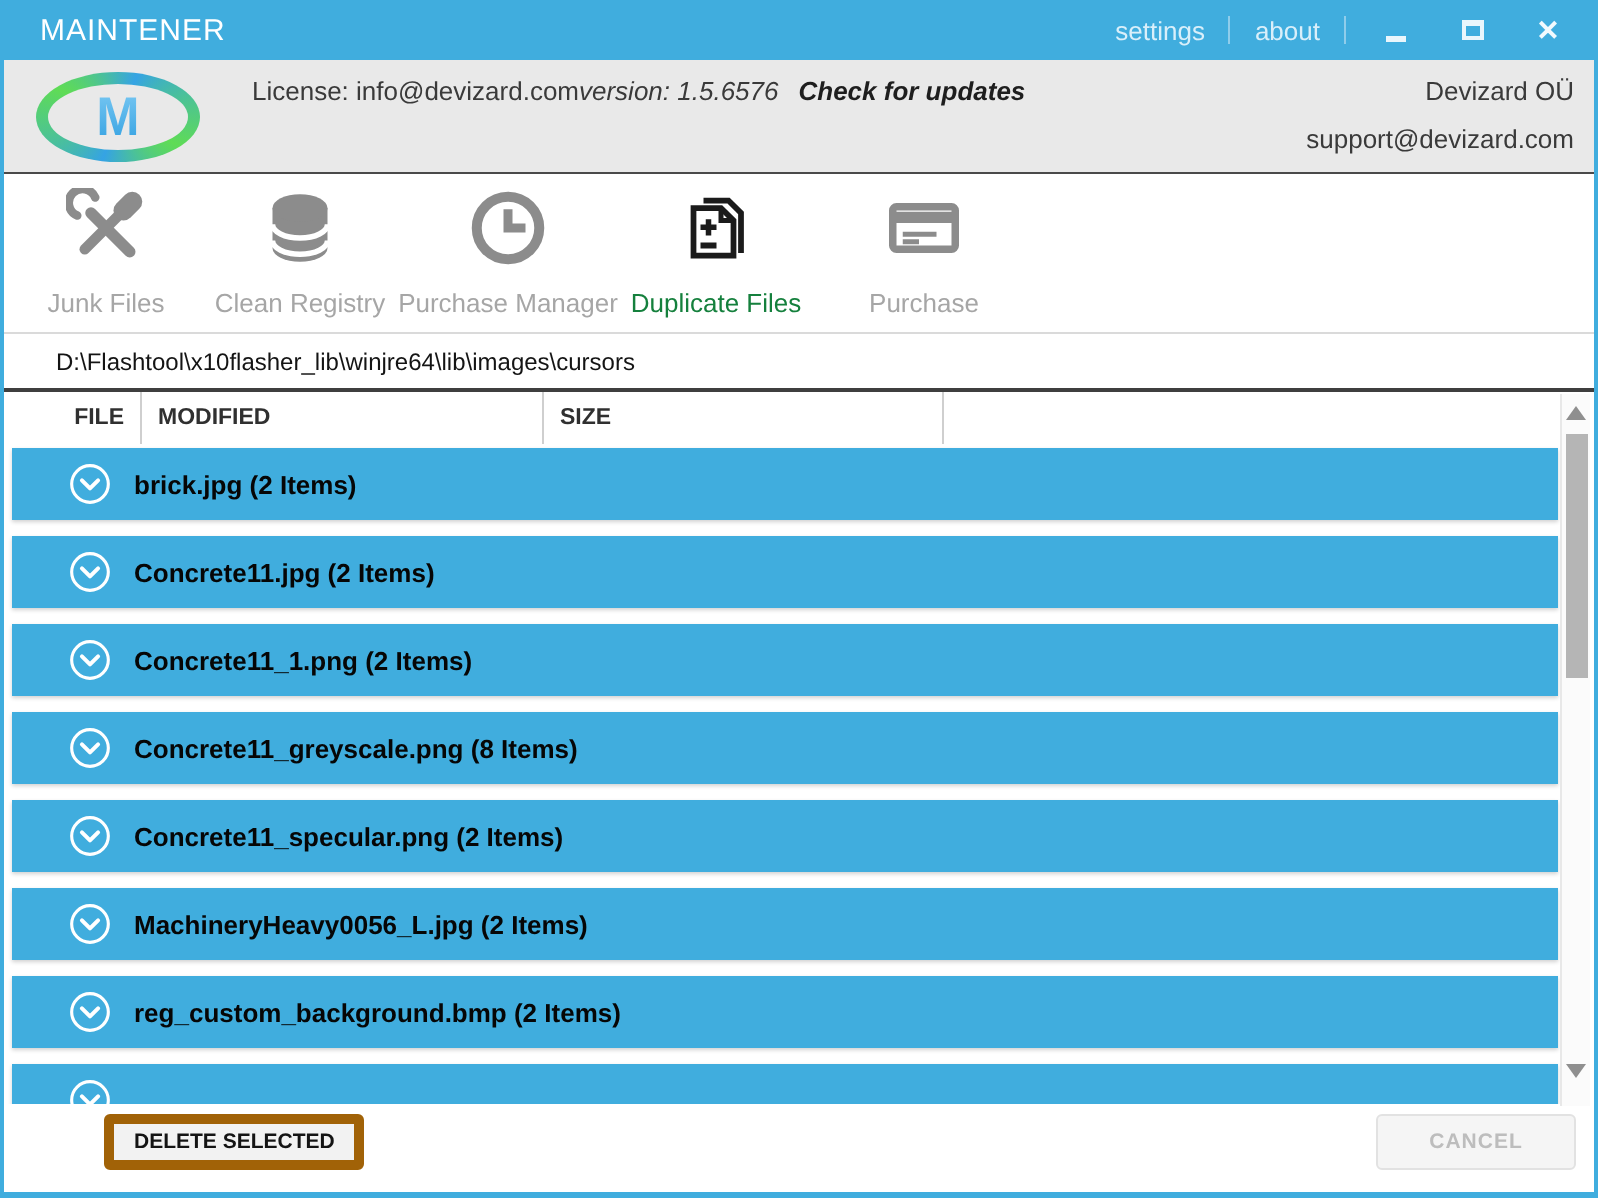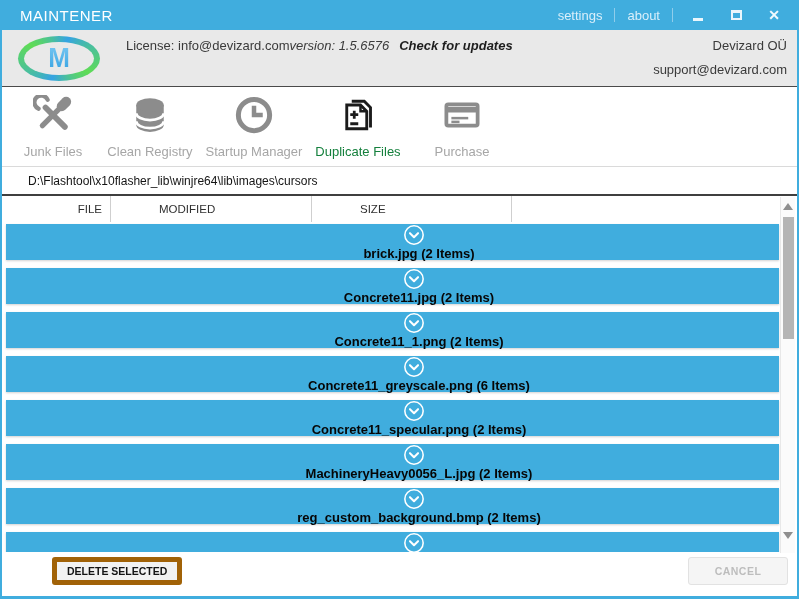--- a/index.html
+++ b/index.html
@@ -34,28 +34,28 @@
   .toolbar{ height:80px; background:#fff; border-bottom:1px solid #DADADA; display:flex; align-items:center; padding-left:6px; }
   .tool{ width:104px; display:flex; flex-direction:column; align-items:center; gap:5px; }
   .tool:nth-child(1){ width:90px; }
   .tool .lbl{ font-size:13px; color:#A6A6A6; white-space:nowrap; }
   .tool.active .lbl{ color:#15803d; }
   
   .pathbar{ height:29px; background:#fff; border-bottom:2px solid #3F3F3F; display:flex; align-items:center; padding-left:26px; }
   .pathbar span{ font-size:12px; color:#141414; }
   
   .gridhead{ height:26px; background:#fff; display:flex; align-items:center; width:781px; }
-  .gh-cell{ font-size:11.5px; font-weight:400; color:#303030; padding:0 8px;margin-left:40px; }
+  .gh-cell{ font-size:11.5px; font-weight:700; color:#303030; padding:0 8px; }
   .gh-file{ width:68px; text-align:right; }
   .gh-mod{ width:201px; border-left:1px solid #CFCFCF; height:100%; display:flex; align-items:center; }
   .gh-size{ width:200px; border-left:1px solid #CFCFCF; height:100%; display:flex; align-items:center; }
   .gh-rest{ flex:1; border-left:1px solid #CFCFCF; height:100%; }
   
   .list{ height:330px; overflow:hidden; padding:2px 18px 0 4px; background:#fff; }
-  .row{ height:36px; margin-bottom:8px; background:#40ADDE; display:flex; align-items:center; padding-left:42px; box-shadow:0 1px 2px rgba(0,0,0,.18);flex-direction:column; }
+  .row{ height:36px; margin-bottom:8px; background:#40ADDE; display:flex; align-items:center; padding-left:28px; box-shadow:0 1px 2px rgba(0,0,0,.18); }
   .row .chev{ flex:0 0 auto; display:flex; }
   .row .rlabel{ margin-left:11px; font-size:13px; font-weight:700; color:#060606; }
   
   .scrollbar{ position:absolute; top:197px; right:2px; width:15px; height:356px; background:#FBFBFB; border-left:1px solid #E8E8E8; }
   .sb-btn{ position:absolute; left:0; width:100%; height:16px; display:flex; align-items:center; justify-content:center; }
   .sb-up{ top:1px; } .sb-down{ bottom:10px; }
   .tri-up{ width:0; height:0; border-left:5px solid transparent; border-right:5px solid transparent; border-bottom:7px solid #8F8F8F; }
   .tri-down{ width:0; height:0; border-left:5px solid transparent; border-right:5px solid transparent; border-top:7px solid #8F8F8F; }
   .sb-thumb{ position:absolute; top:20px; left:2px; width:11px; height:122px; background:#B5B5B5; }
   
@@ -129,21 +129,21 @@
       </span>
       <span class="lbl">Clean Registry</span>
     </div>
     <div class="tool">
       <span>
         <svg width="40" height="40" viewBox="0 0 32 32" fill="none">
           <circle cx="16" cy="16" r="12.5" stroke="#8C8C8C" stroke-width="4"></circle>
           <path d="M16 8.5 V16 H23" stroke="#8C8C8C" stroke-width="3.6"></path>
         </svg>
       </span>
-      <span class="lbl">Startup Manager</span>
+      <span class="lbl">Purchase Manager</span>
     </div>
     <div class="tool active">
       <span>
         <svg width="40" height="40" viewBox="0 0 32 32" fill="none">
           <path d="M11 5 h10 l5 5 v16" stroke="#1B1B1B" stroke-width="2.3"></path>
           <path d="M7 8 h11 l5 5 v14 H7 z" stroke="#1B1B1B" stroke-width="2.3" fill="#FFFFFF"></path>
           <path d="M18 8 v5 h5" stroke="#1B1B1B" stroke-width="2"></path>
           <path d="M13 12.5 v6.5 M9.8 15.7 h6.4" stroke="#1B1B1B" stroke-width="2.2"></path>
           <path d="M9.8 23 h6.4" stroke="#1B1B1B" stroke-width="2.4"></path>
         </svg>
@@ -206,21 +206,21 @@
         </span>
       <span class="rlabel">Concrete11_1.png (2 Items)</span>
     </div>
     <div class="row">
       <span class="chev">
           <svg width="22" height="22" viewBox="0 0 24 24" fill="none">
             <circle cx="12" cy="12" r="10" stroke="#fff" stroke-width="1.7"></circle>
             <path d="M7.6 10 l4.4 4.4 4.4 -4.4" stroke="#fff" stroke-width="2.2" stroke-linecap="round" stroke-linejoin="round"></path>
           </svg>
         </span>
-      <span class="rlabel">Concrete11_greyscale.png (6 Items)</span>
+      <span class="rlabel">Concrete11_greyscale.png (8 Items)</span>
     </div>
     <div class="row">
       <span class="chev">
           <svg width="22" height="22" viewBox="0 0 24 24" fill="none">
             <circle cx="12" cy="12" r="10" stroke="#fff" stroke-width="1.7"></circle>
             <path d="M7.6 10 l4.4 4.4 4.4 -4.4" stroke="#fff" stroke-width="2.2" stroke-linecap="round" stroke-linejoin="round"></path>
           </svg>
         </span>
       <span class="rlabel">Concrete11_specular.png (2 Items)</span>
     </div>

